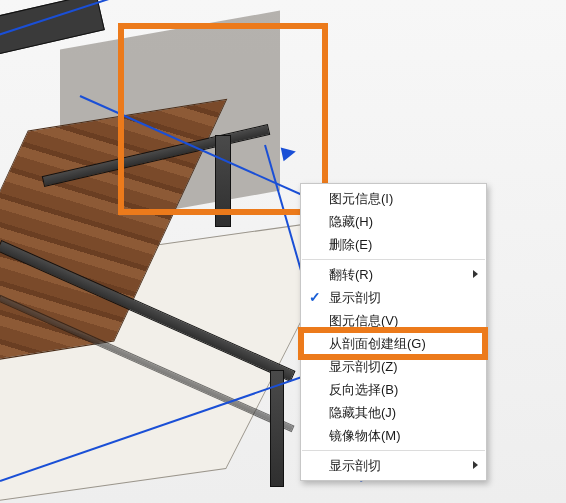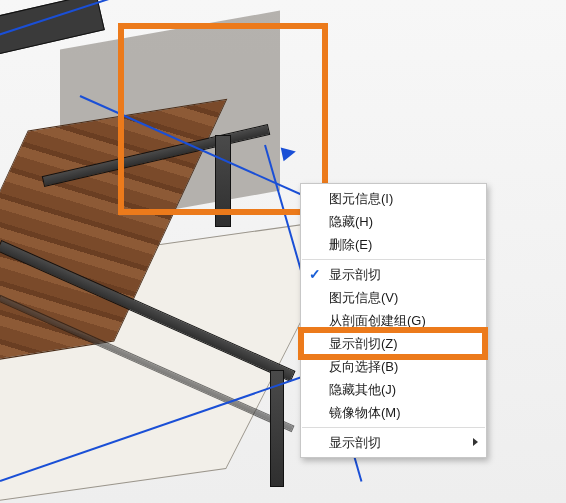--- a/index.html
+++ b/index.html
@@ -155,20 +155,24 @@
     <div class="ctx-item">
       <span>隐藏(H)</span>
     </div>
     <div class="ctx-item">
       <span>删除(E)</span>
     </div>
 
     <div class="ctx-sep"></div>
 
     <div class="ctx-item">
+      <span>翻转(R)</span>
+      <span class="arrow"></span>
+    </div>
+    <div class="ctx-item">
       <span class="ctx-check">✓</span>
       <span>显示剖切</span>
     </div>
     <div class="ctx-item">
       <span>图元信息(V)</span>
     </div>
     <div class="ctx-item">
       <span>从剖面创建组(G)</span>
     </div>
     <div class="ctx-item">

